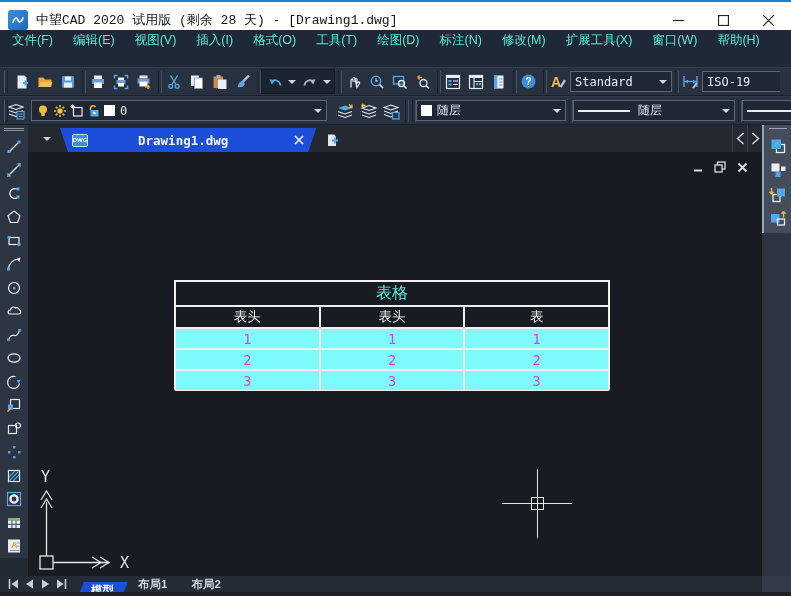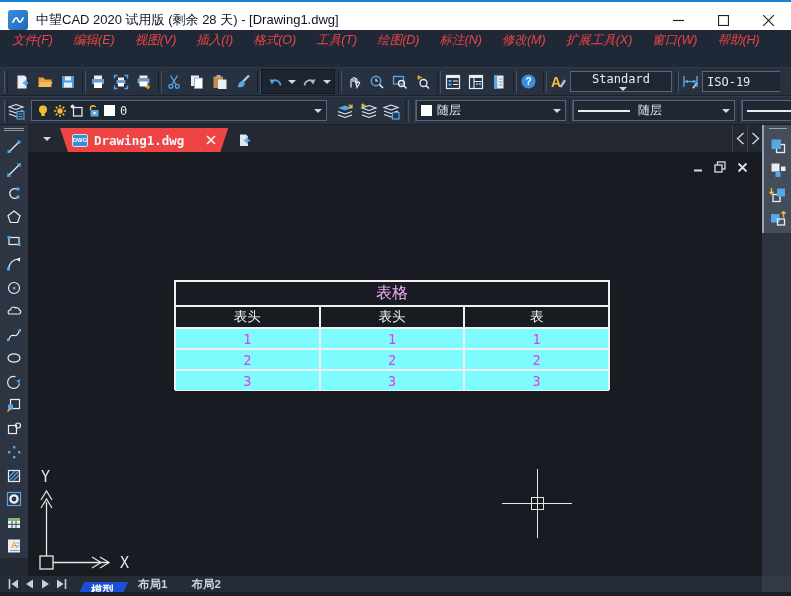--- a/index.html
+++ b/index.html
@@ -3,29 +3,29 @@
 <meta charset="utf-8">
 <style>
   * { margin:0; padding:0; box-sizing:border-box; cursor:default; }
   html,body { width:791px; height:596px; overflow:hidden; background:#181c22;
     font-family:"Liberation Sans", sans-serif; }
   .app { position:relative; width:791px; height:596px; background:#1e2836; overflow:hidden; }
 
   
   .accent { position:absolute; left:0; top:0; width:791px; height:2px; background:#1584d6; }
   .titlebar { position:absolute; left:0; top:2px; width:791px; height:36px; background:#ffffff;
-    display:flex; align-items:center; }
+    display:flex; align-items:center;font-family:Liberation Mono, monospace; }
   .logo { width:20px; height:20px; margin:0 8px 0 8px; border-radius:3px;
     background:linear-gradient(135deg,#3b8fe0,#1f67b8); display:flex; align-items:center; justify-content:center; }
   .title-text { font-size:13px; color:#111419; }
   .wctrls { margin-left:auto; display:flex; height:100%; }
   .wbtn { width:45px; height:100%; display:flex; align-items:center; justify-content:center; }
   .menubar { position:absolute; left:0; top:30px; width:791px; height:21px; background:#1e2836;
     display:flex; align-items:center; padding-left:2px; }
-  .menu-item { color:#ef4444; font-size:12.5px; padding:2px 10px; white-space:nowrap;font-style:italic; }
+  .menu-item { color:#5eead4; font-size:12.5px; padding:2px 10px; white-space:nowrap; }
   .appbar { position:absolute; left:0; top:51px; width:791px; height:16px; background:#1e2836;
     display:flex; align-items:center; }
   .appplus { color:#dfe7f2; font-size:12px; padding:0 8px; }
 
   
   .tb { position:absolute; left:0; width:791px; height:29px; background:#27313f;
     border-top:1px solid #303b4c; border-bottom:1px solid #1a212c;
     display:flex; align-items:center; overflow:hidden; }
   .tb1 { top:67px; } .tb2 { top:96px; }
   .grip { width:6px; height:22px; margin:0 2px;
@@ -45,23 +45,23 @@
     color:#e3eaf3; font-family:"DejaVu Sans Mono", monospace; font-size:12px; padding:0 4px; flex:none; }
   .combo .cval { flex:1; white-space:nowrap; overflow:hidden; }
   .combo .caret { margin-left:4px; }
   .swatch { width:11px; height:11px; background:#ffffff; margin-right:5px; flex:none; }
   .ltline { width:52px; height:0; border-top:2px solid #e9eef5; margin-right:8px; flex:none; }
 
   
   .tabbar { position:absolute; left:28px; top:125px; width:734px; height:27px; background:#232831;
     display:flex; align-items:flex-end; }
   .tab-dd { width:22px; height:22px; display:flex; align-items:center; justify-content:center; margin:0 2px 2px 8px; }
-  .doctab { height:24px; background:#ef4444; color:#f2f6fb; display:flex; align-items:center;
+  .doctab { height:24px; background:#1d4ed8; color:#f2f6fb; display:flex; align-items:center;
     padding:0 12px; clip-path:polygon(0 0,100% 0,calc(100% - 8px) 100%,8px 100%);
-    font-family:"DejaVu Sans Mono", monospace; font-weight:bold; font-size:12.5px; }
+    font-family:"DejaVu Sans Mono", monospace; font-weight:bold; font-size:12.5px;gap:44px; }
   .dwgicon { width:16px; height:13px; background:#3d8ed8; border:1px solid #cfe2f5; border-radius:2px;
     color:#fff; font-size:6px; font-weight:bold; display:flex; align-items:center; justify-content:center;
     margin-right:6px; letter-spacing:0; font-family:"Liberation Sans",sans-serif; }
   .tabx { margin-left:22px; display:flex; align-items:center; }
   .newtab { width:24px; height:22px; margin:0 0 1px 4px; display:flex; align-items:center; justify-content:center; }
   .tab-scroll { margin-left:auto; display:flex; align-items:center; height:100%; }
   .tsbtn { width:15px; height:100%; display:flex; align-items:center; justify-content:center;
     border-left:1px solid #39424f; }
 
   
@@ -80,21 +80,21 @@
 
   
   .mdi { position:absolute; right:12px; top:8px; display:flex; gap:6px; }
   .mdibtn { width:16px; height:14px; display:flex; align-items:center; justify-content:center; }
 
   
   .cadtable { position:absolute; left:146px; top:128px; width:436px; height:110px;
     display:grid; grid-template-columns:repeat(3,1fr); grid-template-rows:25px 22px 21px 21px 21px;
     border:1px solid #f0f0f0; font-family:"DejaVu Sans Mono", monospace; }
   .ct-cell { border:1px solid #f0f0f0; display:flex; align-items:center; justify-content:center; }
-  .ct-title { grid-column:1 / span 3; color:#f0abfc; font-size:16px; }
+  .ct-title { grid-column:1 / span 3; color:#5eead4; font-size:16px; }
   .ct-head { color:#f5f5f5; font-size:13.5px; }
 
   
   .ucs { position:absolute; left:4px; top:314px; }
   .xh-h { position:absolute; left:474px; top:351px; width:70px; height:1px; background:#e6e6e6; }
   .xh-v { position:absolute; left:509px; top:317px; width:1px; height:69px; background:#e6e6e6; }
   .xh-box { position:absolute; left:503px; top:345px; width:13px; height:13px; border:1px solid #e6e6e6; }
 
   
   .layoutbar { position:absolute; left:0; top:576px; width:791px; height:16px; background:#262c36;
@@ -308,21 +308,21 @@
           <text x="8.5" y="12" font-size="10" font-weight="bold" fill="#fff" text-anchor="middle" font-family="Liberation Sans, sans-serif">?</text>
         </svg>
     </div>
     <div class="sep"></div>
     <div class="tbtn">
       <svg width="17" height="17" viewBox="0 0 17 17">
           <text x="1" y="13.5" font-size="14" font-weight="bold" fill="#f2bd3a" font-family="Liberation Sans, sans-serif">A</text>
           <path d="M9.5 13.5l4.5-7 2 1.3-4.5 7z" fill="#b9c3d0"></path>
         </svg>
     </div>
-    <div class="combo" style="width:102px;flex-direction:column;">
+    <div class="combo" style="width:102px;">
       <span class="cval">Standard</span>
       <span class="caret"></span>
     </div>
     <div class="sep"></div>
     <div class="tbtn">
       <svg width="17" height="17" viewBox="0 0 17 17">
           <path d="M2 3v11M15 3v11" stroke="#56a7e8" stroke-width="1.4"></path>
           <path d="M2.5 8.5h12" stroke="#56a7e8" stroke-width="1.3"></path>
           <polygon points="2.5,8.5 6,6.8 6,10.2" fill="#56a7e8"></polygon>
           <polygon points="14.5,8.5 11,6.8 11,10.2" fill="#56a7e8"></polygon>

